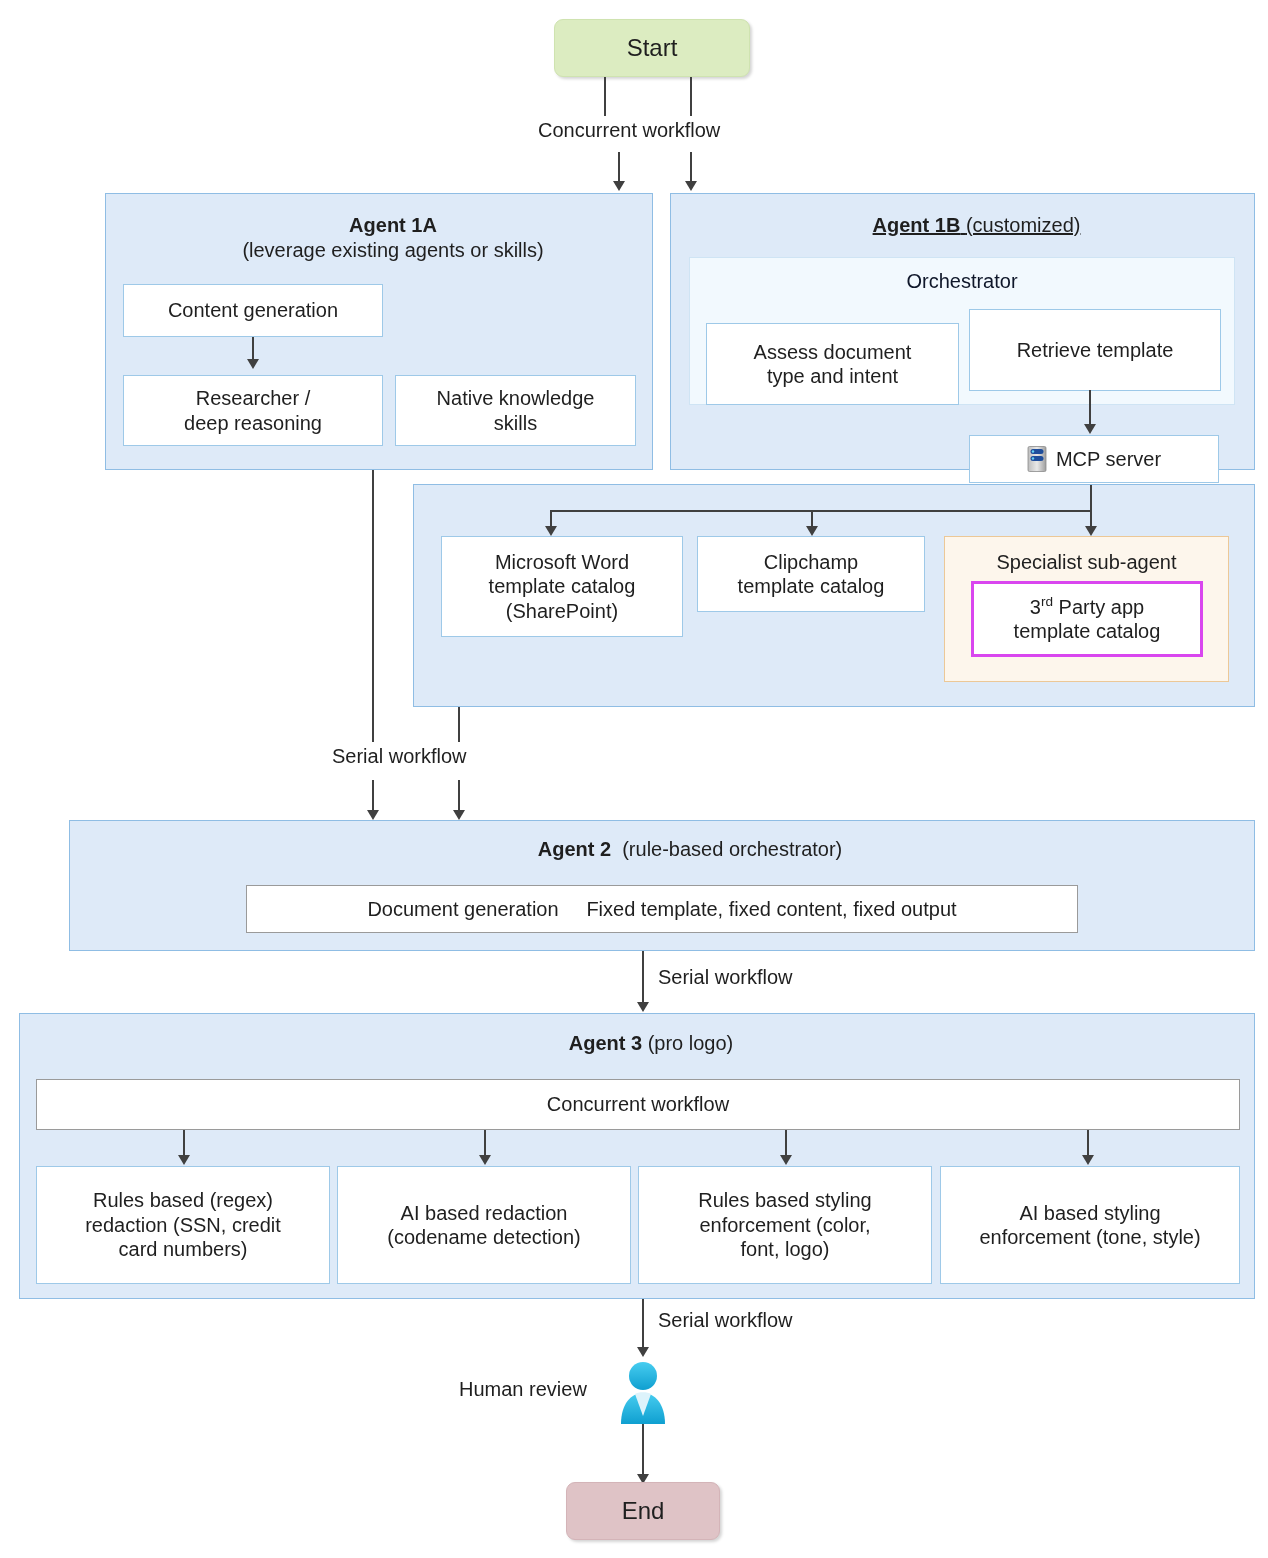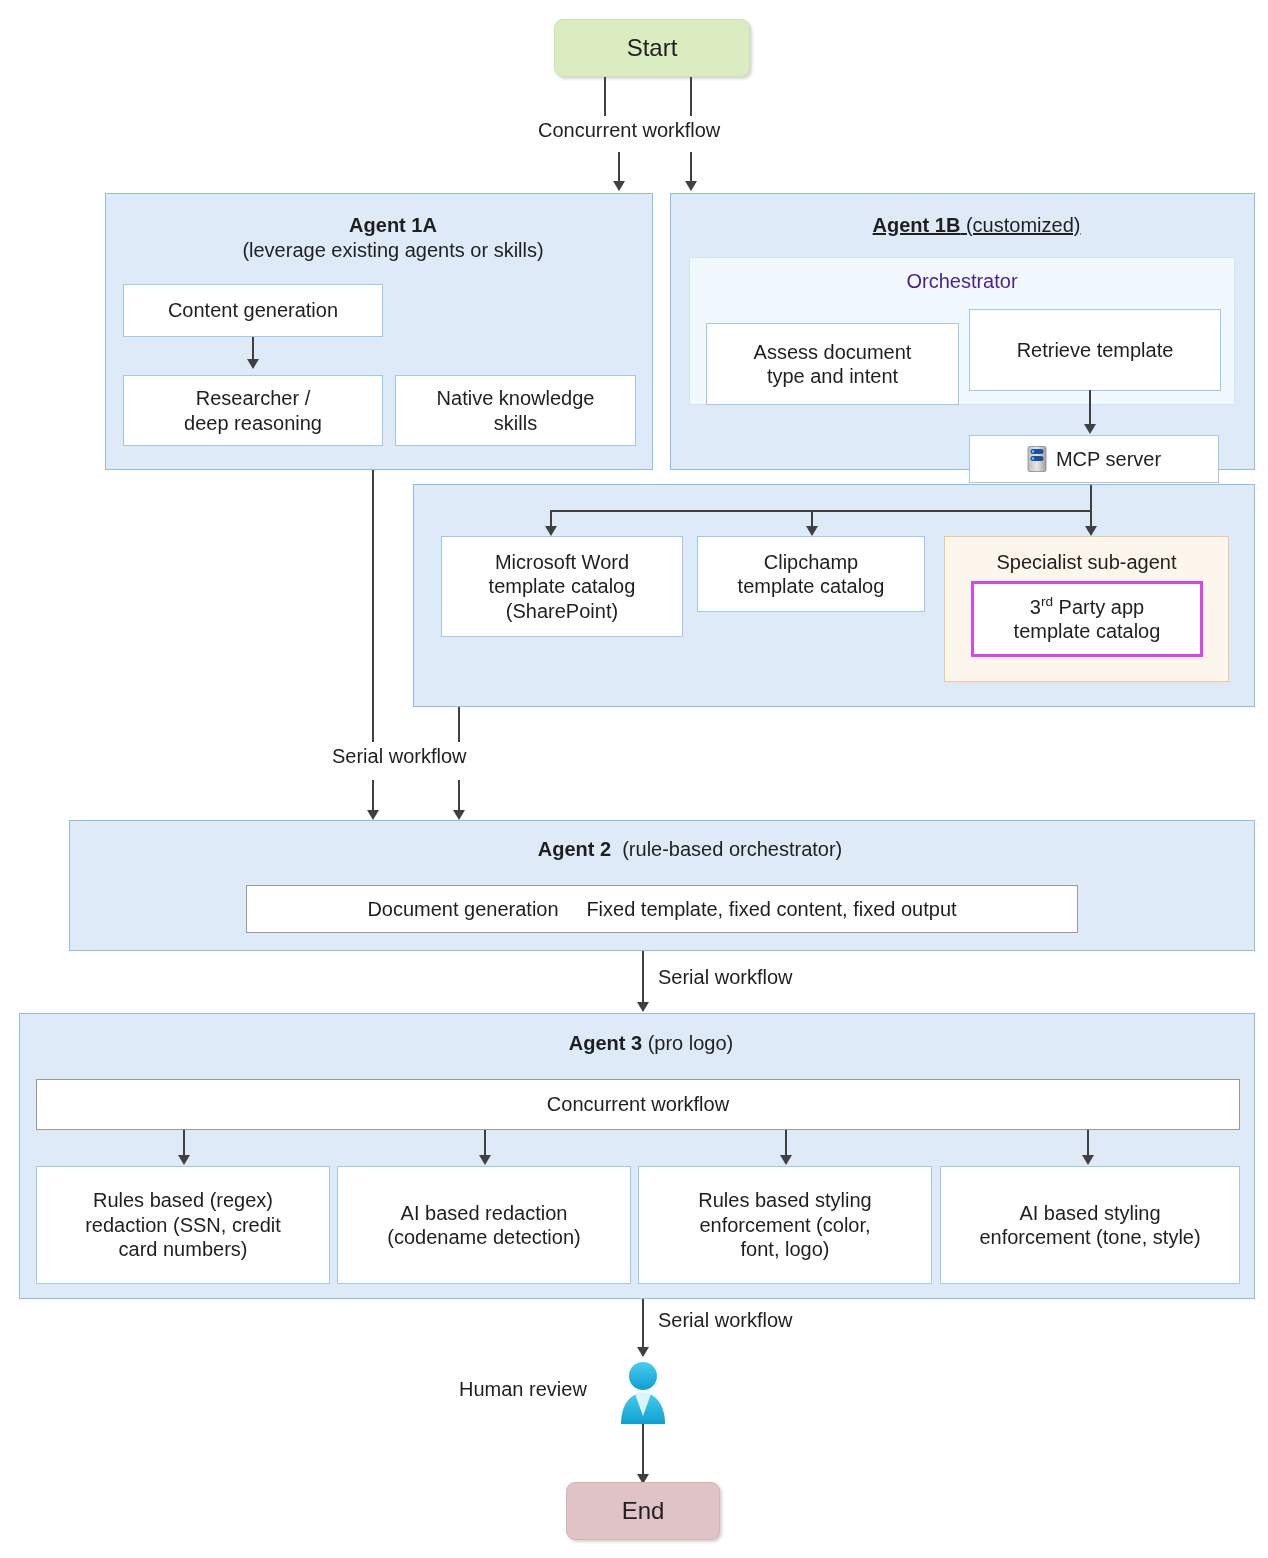--- a/index.html
+++ b/index.html
@@ -68,21 +68,21 @@
 
   .orch {
     background: #f2f9fe;
     border: 1px solid #cfe4f4;
   }
   .orch-label {
     position: absolute;
     left: 0; right: 0;
     text-align: center;
     font-size: 20px;
-    color: #4c1d95;
+    color: #0f172a;
   }
 
   .subagent {
     background: #fdf6ec;
     border: 1px solid #ecc897;
   }
   .subagent-label {
     position: absolute;
     left: 0; right: 0;
     text-align: center;

